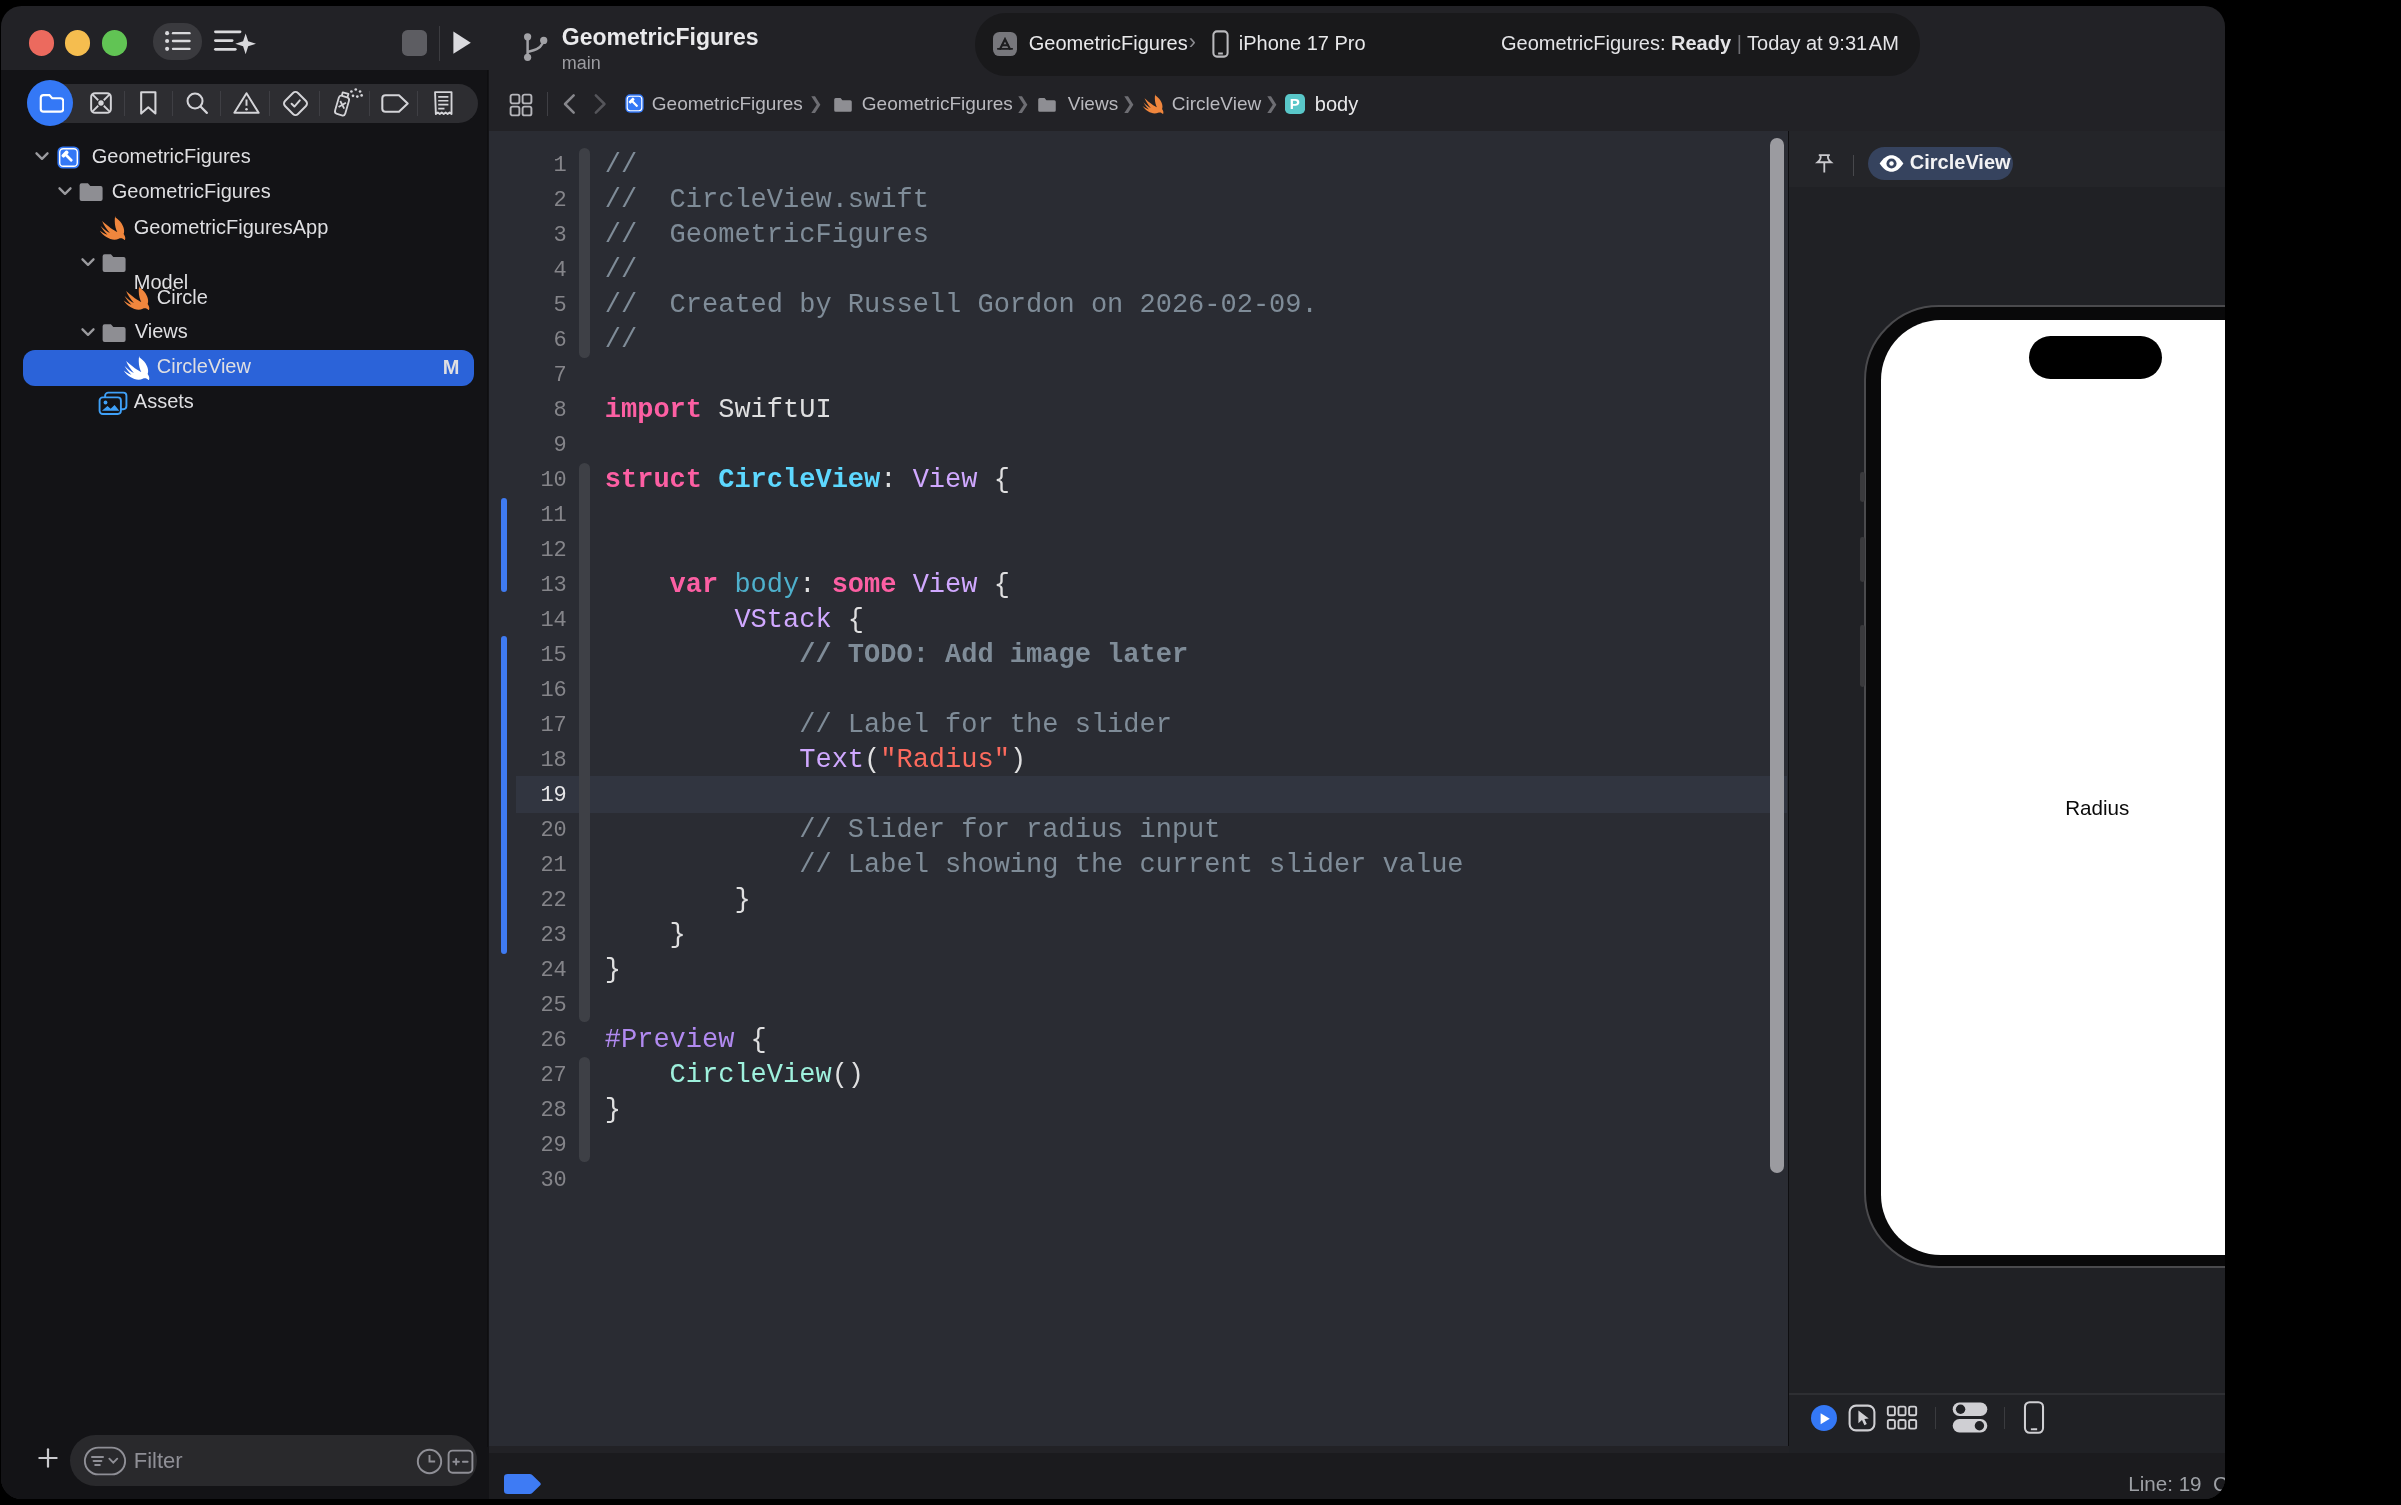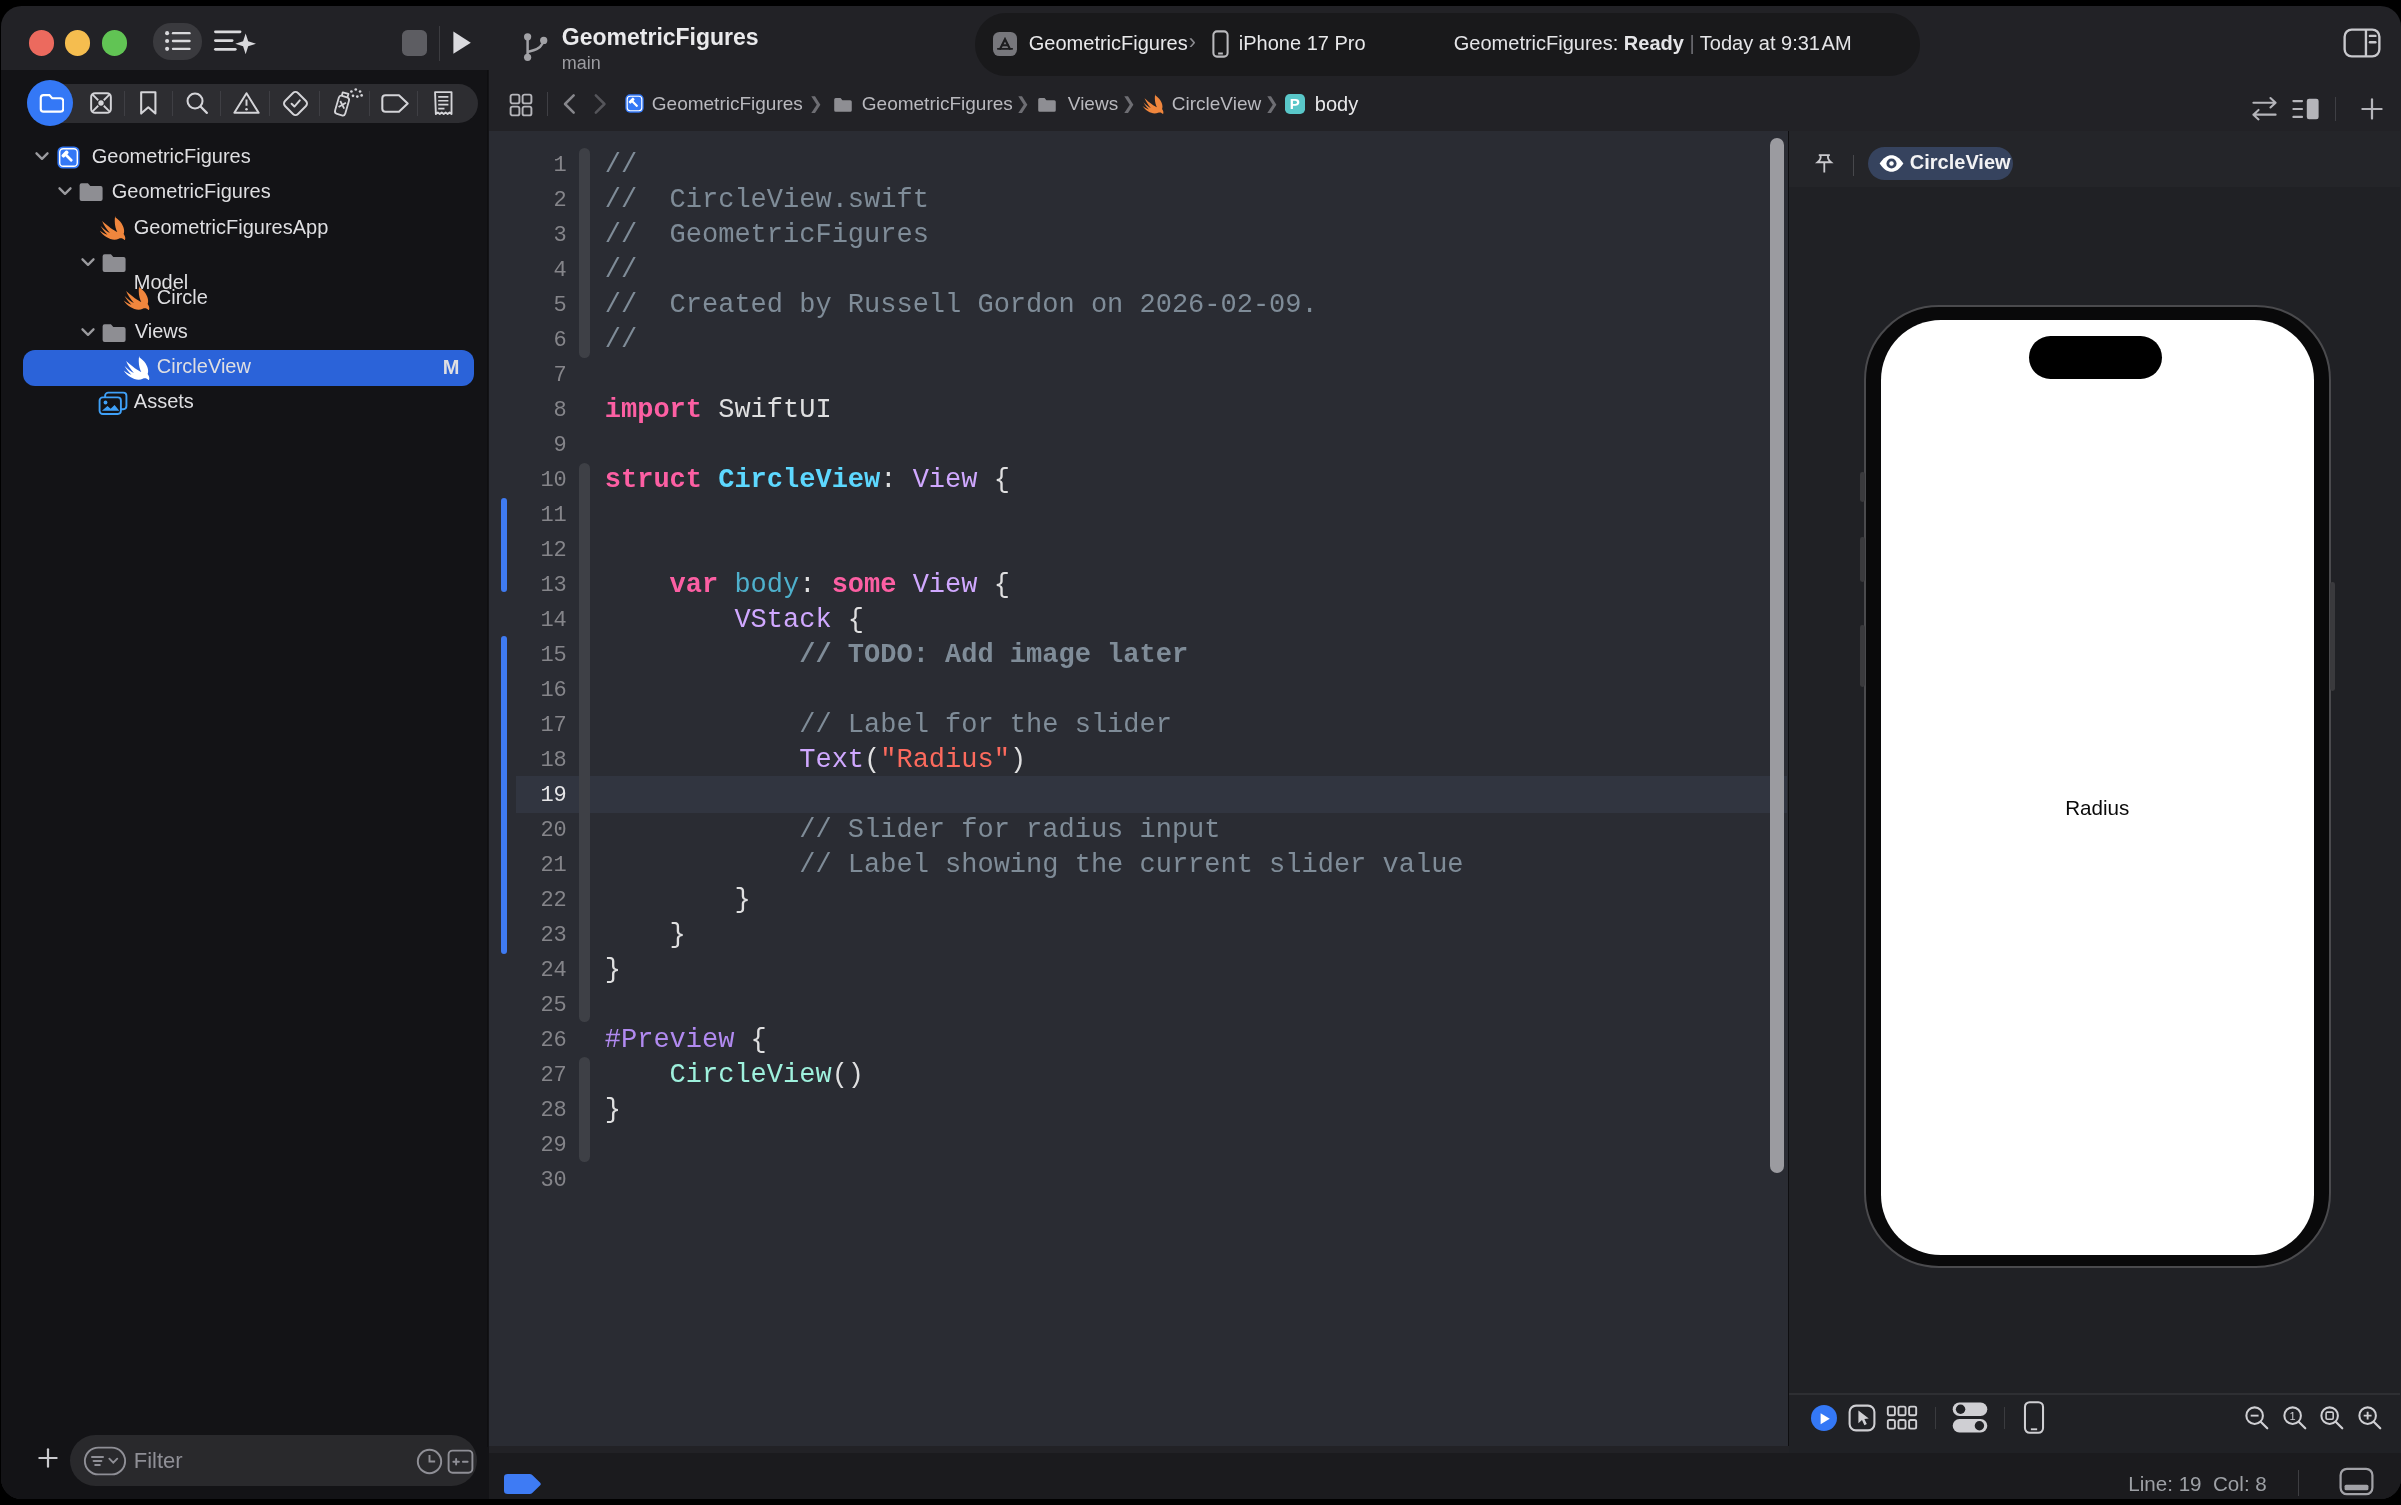--- a/index.html
+++ b/index.html
@@ -1,19 +1,19 @@
 <!DOCTYPE html>
 <html style="font-size:12.7px"><head>
 <meta charset="utf-8">
 <style>
   * { margin:0; padding:0; box-sizing:border-box; }
   html,body { width:2401px; height:1506px; background:#000; overflow:hidden; }
   body { font-family:"Liberation Sans", sans-serif; position:relative; }
   .abs { position:absolute; }
-  #win { position:absolute; left:0.8px; top:6.4px; width:2400px; height:1493px;
+  #win { position:absolute; left:0.8px; top:6.4px; width:2224px; height:1493px;
          border-radius:20.6px; background:#222226; overflow:hidden; z-index:1; }
   #sidebar  { position:absolute; left:0px; top:64px; width:488px; height:1429px; background:#131316; }
   #editor   { position:absolute; left:488px; top:125px; width:1299px; height:1315px; background:#2a2c33; }
   #canvasTop{ position:absolute; left:1788px; top:125px; width:611px; height:56px; background:#242529; }
   #canvasBody{ position:absolute; left:1788px; top:181px; width:611px; height:1266px; background:#202125; }
   #vdiv     { position:absolute; left:1787px; top:125px; width:1.6px; height:1315px; background:#0e0e10; }
   #botstrip { position:absolute; left:488px; top:1447px; width:1912px; height:46px; background:#1b1b1e; }
   .sep-v { position:absolute; width:1.6px; background:#3f3f44; }
   .mono { font-family:"Liberation Mono", monospace; }
   .crumbtxt { color:#b9b9be; font-size:19px; }
@@ -97,21 +97,21 @@
         <path d="M6 21 L24 21" stroke-width="2.2"></path>
     </g>
   </svg>
   <div class="abs" style="left:1028px;top:26px;font-size:20px;color:#e9e9eb;">GeometricFigures</div>
   <div class="abs" style="left:1188px;top:24px;font-size:21.4px;color:#8b8b90;">›</div>
   <svg class="abs" style="left:1210px;top:23px;" width="19" height="30" viewBox="0 0 24 38">
     <rect x="3" y="3" width="18" height="32" rx="4.5" fill="none" stroke="#b9b9bd" stroke-width="2.6"></rect>
     <line x1="9" y1="31" x2="15" y2="31" stroke="#b9b9bd" stroke-width="2.4"></line>
   </svg>
   <div class="abs" style="left:1238px;top:26px;font-size:20px;color:#e9e9eb;">iPhone 17 Pro</div>
-  <div class="abs" style="left:1453px;top:26px;width:445px;font-size:20px;color:#e4e4e7;">GeometricFigures: <b>Ready</b> <span style="color:#6e6e73;">|</span> Today at 9:31 AM</div>
+  <div class="abs" style="left:1453px;top:26px;width:445px;text-align:right;font-size:20px;color:#e4e4e7;">GeometricFigures: <b>Ready</b> <span style="color:#6e6e73;">|</span> Today at 9:31 AM</div>
 
   <svg class="abs" style="left:2342px;top:22px;" width="38" height="30" viewBox="0 0 48 38">
     <rect x="2" y="2" width="44" height="34" rx="9" fill="none" stroke="#c9c9cd" stroke-width="3"></rect>
     <line x1="29" y1="2" x2="29" y2="36" stroke="#c9c9cd" stroke-width="3"></line>
     <line x1="34" y1="10" x2="41" y2="10" stroke="#c9c9cd" stroke-width="3" stroke-linecap="round"></line>
     <line x1="34" y1="18" x2="41" y2="18" stroke="#c9c9cd" stroke-width="3" stroke-linecap="round"></line>
   </svg>
 
   <div class="abs" style="left:26px;top:78px;width:451px;height:39px;border-radius:20px;background:#2d2d31;"></div>
   <div class="abs" style="left:26px;top:74px;width:46px;height:46px;border-radius:23px;background:#3478f6;"></div>

